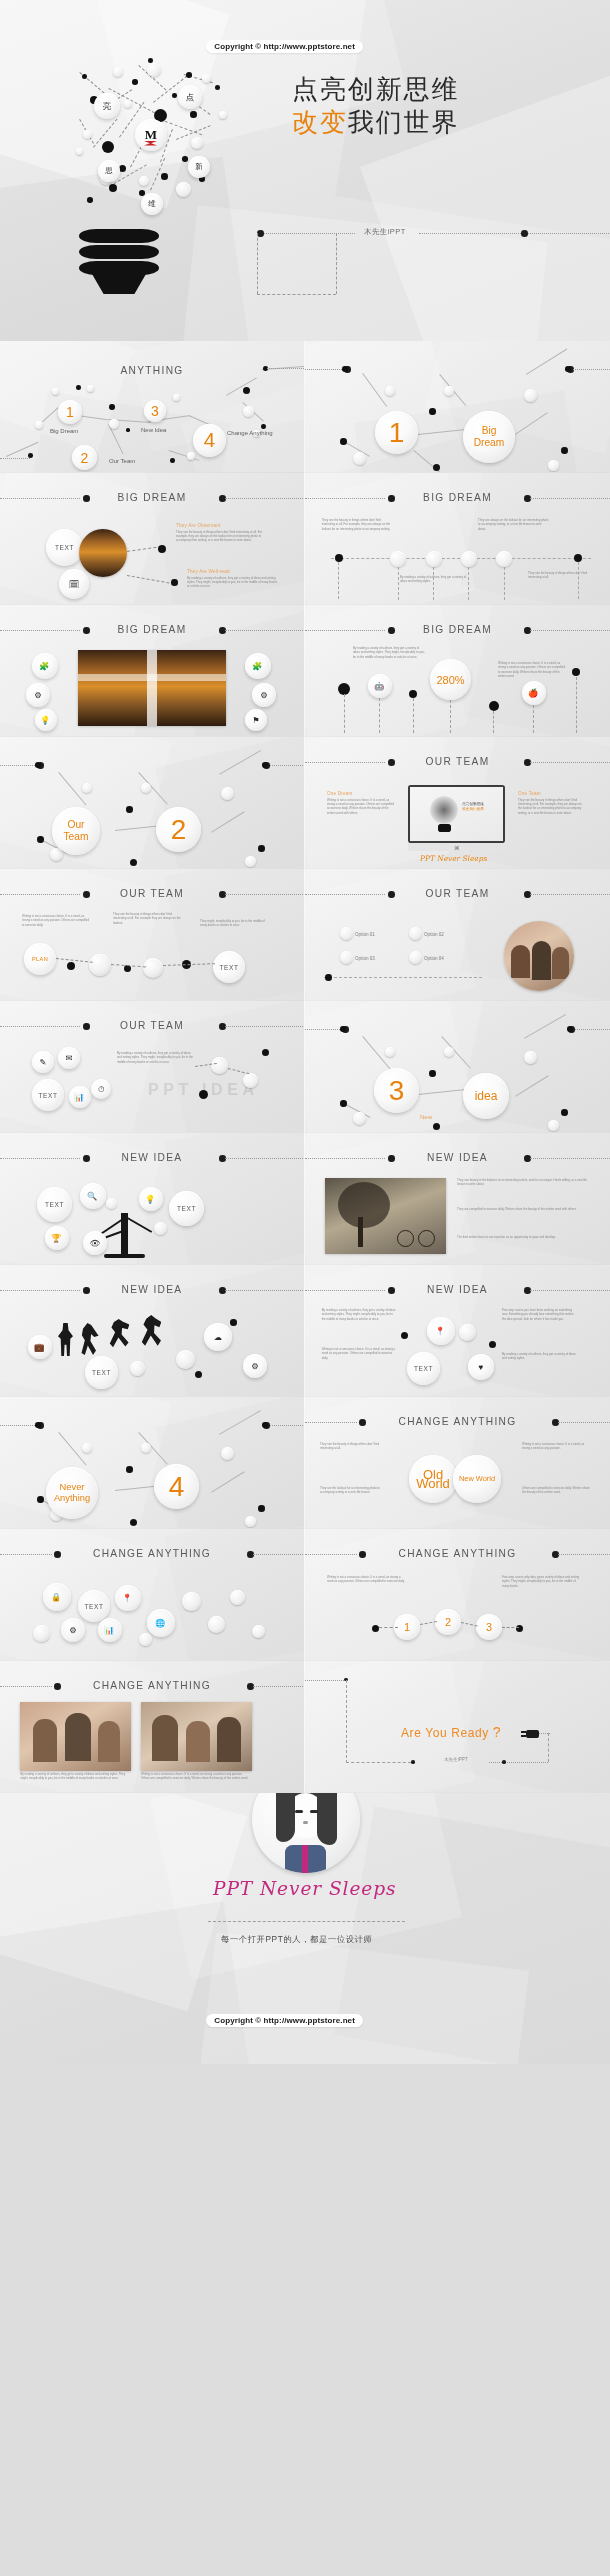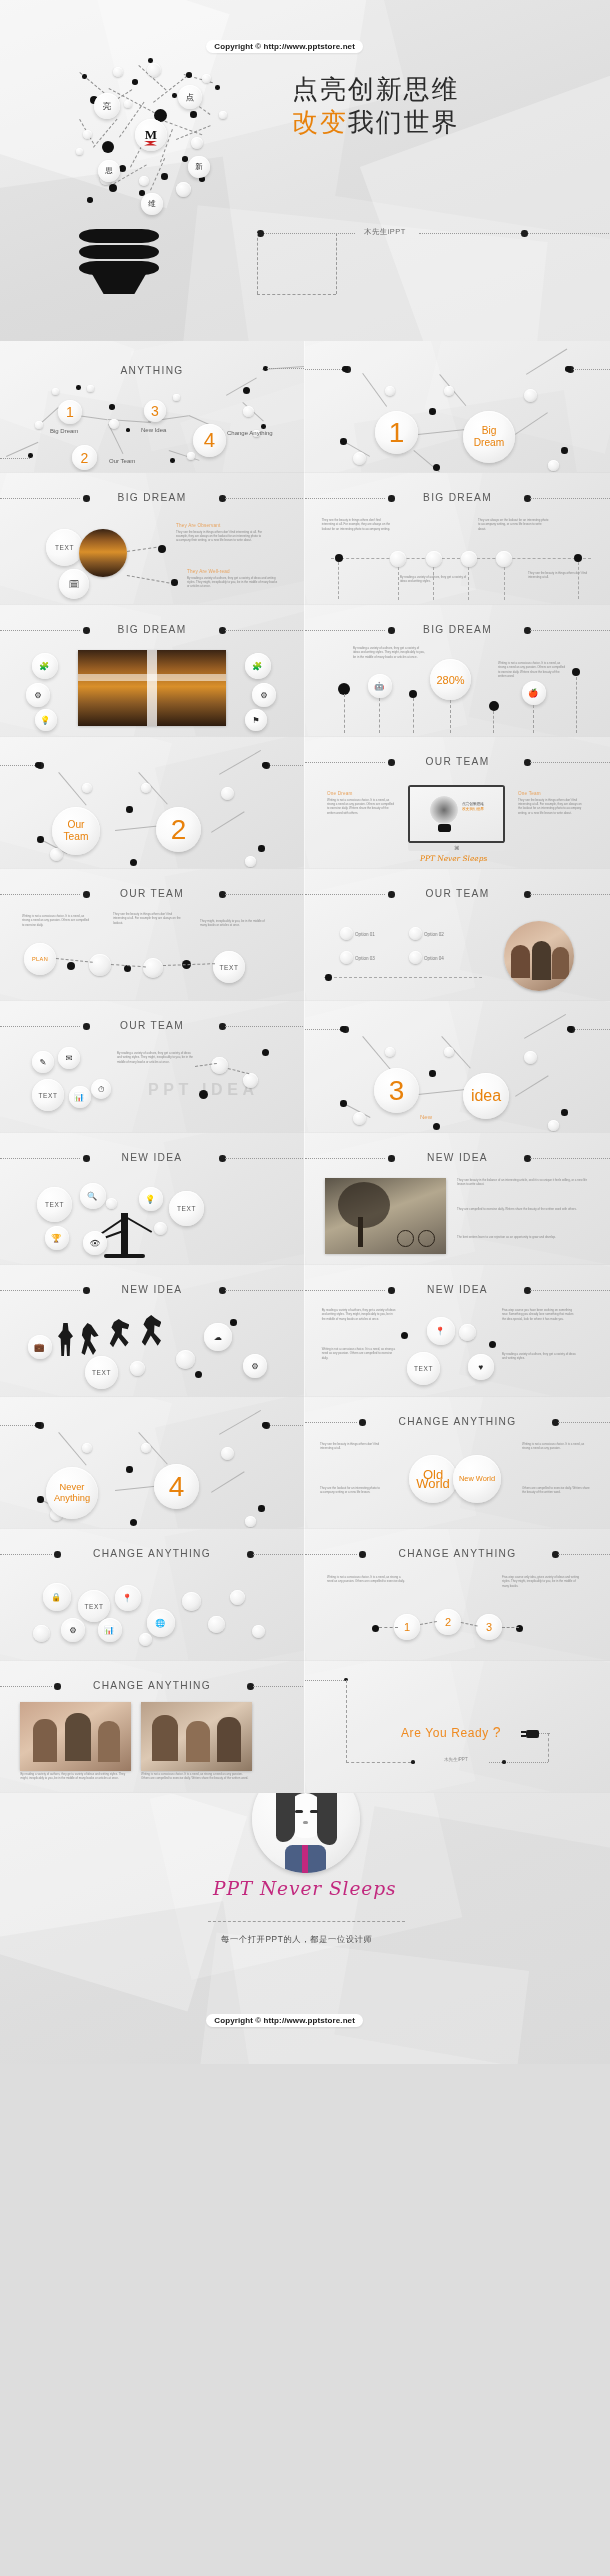--- a/index.html
+++ b/index.html
@@ -683,21 +683,21 @@
     <div class="knob" style="left:80px;top:46px;width:10.2px;height:10.2px;"></div>
     <div class="knob" style="left:139px;top:46px;width:10.2px;height:10.2px;"></div>
     <div class="knob" style="left:219px;top:50px;width:13px;height:13px;"></div>
     <div class="knob" style="left:48px;top:111px;width:13px;height:13px;"></div>
     <div class="knob" style="left:243px;top:119px;width:11px;height:11px;"></div>
 
     <div class="circ" style="left:69px;top:67px;width:45px;height:45px;">
       <span style="font-size:28px;color:#e8820c;font-weight:300;line-height:1;">3</span>
     </div>
     <div class="circ" style="left:158px;top:72px;width:46px;height:46px;">
-      <span style="font-size:16px;color:#e8820c;">idea</span>
+      <span style="font-size:12px;color:#e8820c;">idea</span>
     </div>
     <div class="lbl-sm" style="left:115px;top:113px;color:#e8a25c;">New</div>
   </div>
 </div>
 
 <div class="row">
   <div class="slide">
     <div class="poly">
       <i style="left:-18.6px;top:0px;width:167px;height:139px;background:rgba(255,255,255,.30);transform:rotate(13deg);"></i>
       <i style="left:176px;top:-9.3px;width:158px;height:139px;background:rgba(0,0,0,.024);transform:rotate(-12deg);"></i>

